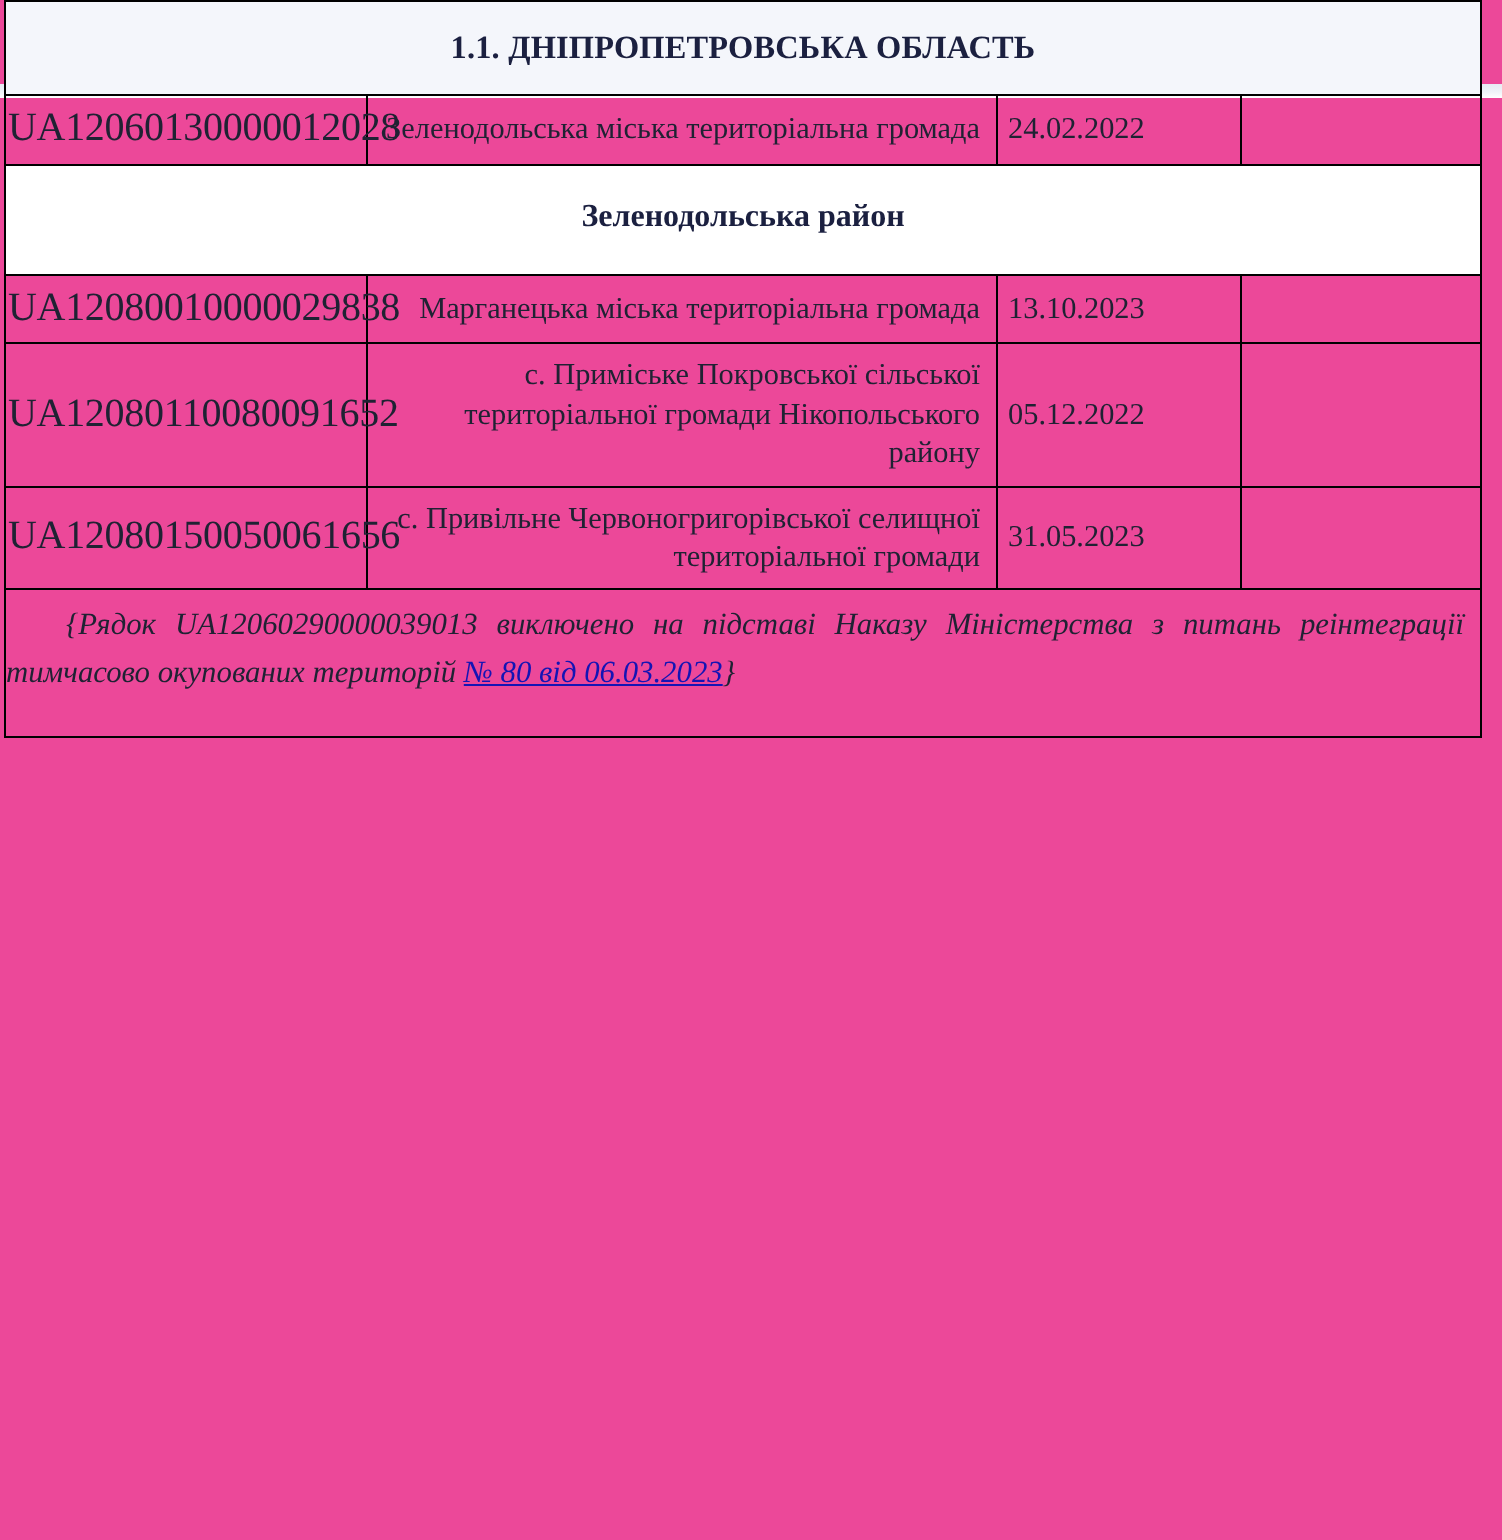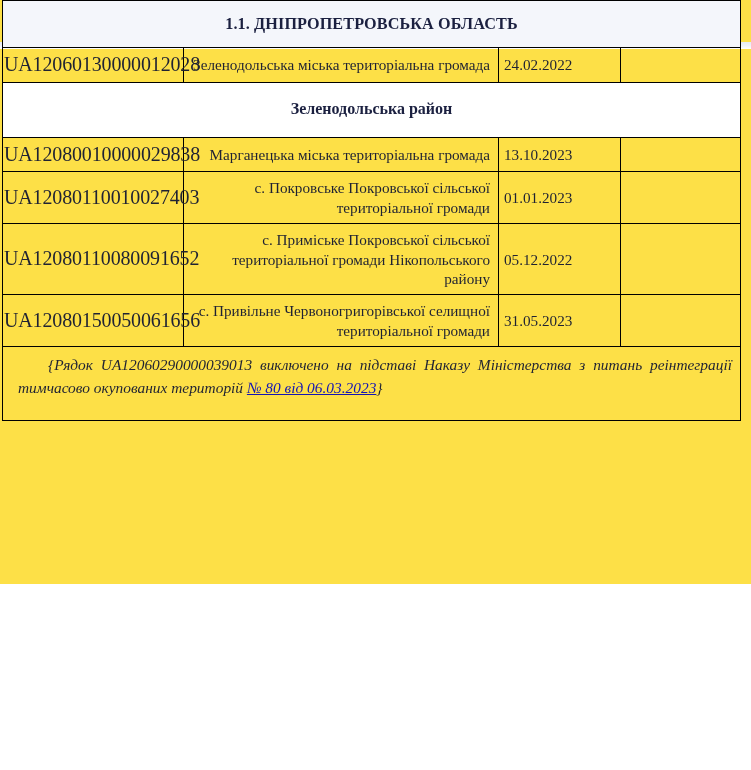--- a/index.html
+++ b/index.html
@@ -11,22 +11,22 @@
     width: 751px;
     height: 770px;
     overflow: hidden;
     font-family: "Liberation Serif", "DejaVu Serif", serif;
     color: #1a1a2e;
   }
 
   .page {
     position: relative;
     width: 751px;
-    height: 584px;
-    background: #fde047;
+    height: 770px;
+    background: #ec4899;
   }
 
   
   .sticky-band {
     position: absolute;
     left: 0;
     top: 42px;
     width: 751px;
     height: 7px;
     background: linear-gradient(to bottom, #e6ebf3 0%, #eff3f8 55%, #ffffff 100%);
@@ -103,21 +103,21 @@
     text-align: center;
   }
 
   
   .note-row td {
     text-align: justify;
     text-align-last: left;
     font-style: italic;
     font-size: 15.4px;
     line-height: 1.5;
-    padding: 6px 8px 7px 15px;
+    padding: 6px 8px 7px 0;
     color: #1f2233;
     height: 60px;
     vertical-align: top;
   }
   .note-row td .note-indent {
     display: block;
     text-indent: 30px;
   }
   .note-link {
     color: #1414b4;
@@ -154,26 +154,20 @@
         <tr class="district-row">
           <td colspan="4">Зеленодольська район</td>
         </tr>
         <tr class="data-row">
           <td class="cell-code">UA12080010000029838</td>
           <td class="cell-name">Марганецька міська територіальна громада</td>
           <td class="cell-date">13.10.2023</td>
           <td class="cell-extra"></td>
         </tr>
         <tr class="data-row">
-          <td class="cell-code">UA12080110010027403</td>
-          <td class="cell-name">с. Покровське Покровської сільської територіальної громади</td>
-          <td class="cell-date">01.01.2023</td>
-          <td class="cell-extra"></td>
-        </tr>
-        <tr class="data-row">
           <td class="cell-code">UA12080110080091652</td>
           <td class="cell-name">с. Приміське Покровської сільської територіальної громади Нікопольського району</td>
           <td class="cell-date">05.12.2022</td>
           <td class="cell-extra"></td>
         </tr>
         <tr class="data-row">
           <td class="cell-code">UA12080150050061656</td>
           <td class="cell-name">с. Привільне Червоногригорівської селищної територіальної громади</td>
           <td class="cell-date">31.05.2023</td>
           <td class="cell-extra"></td>

